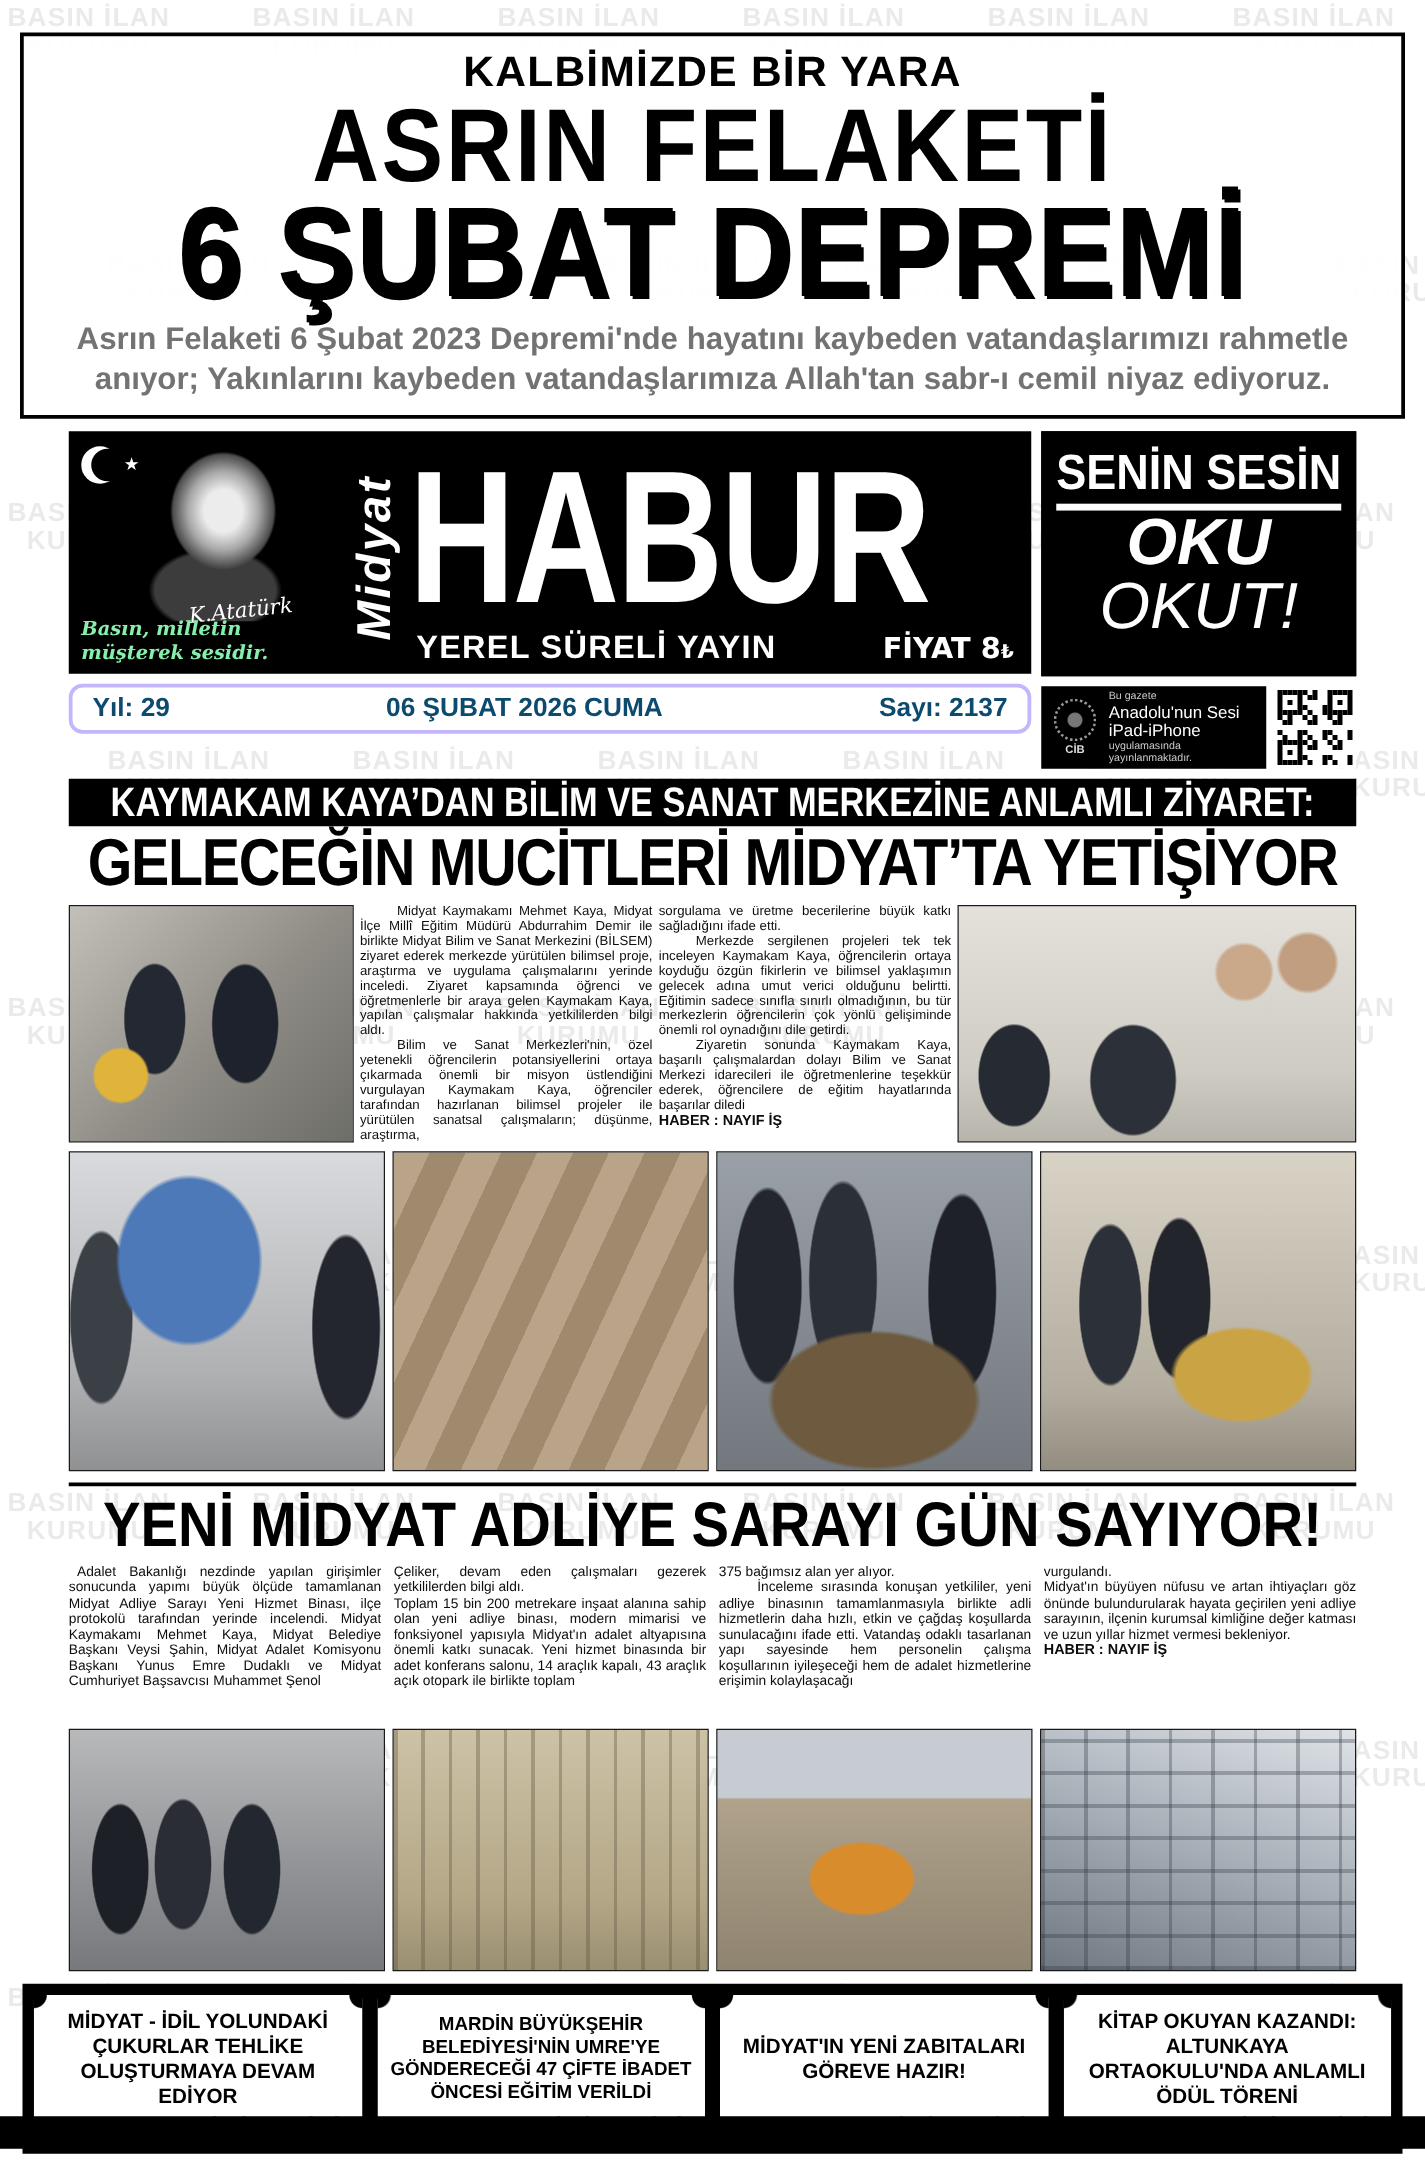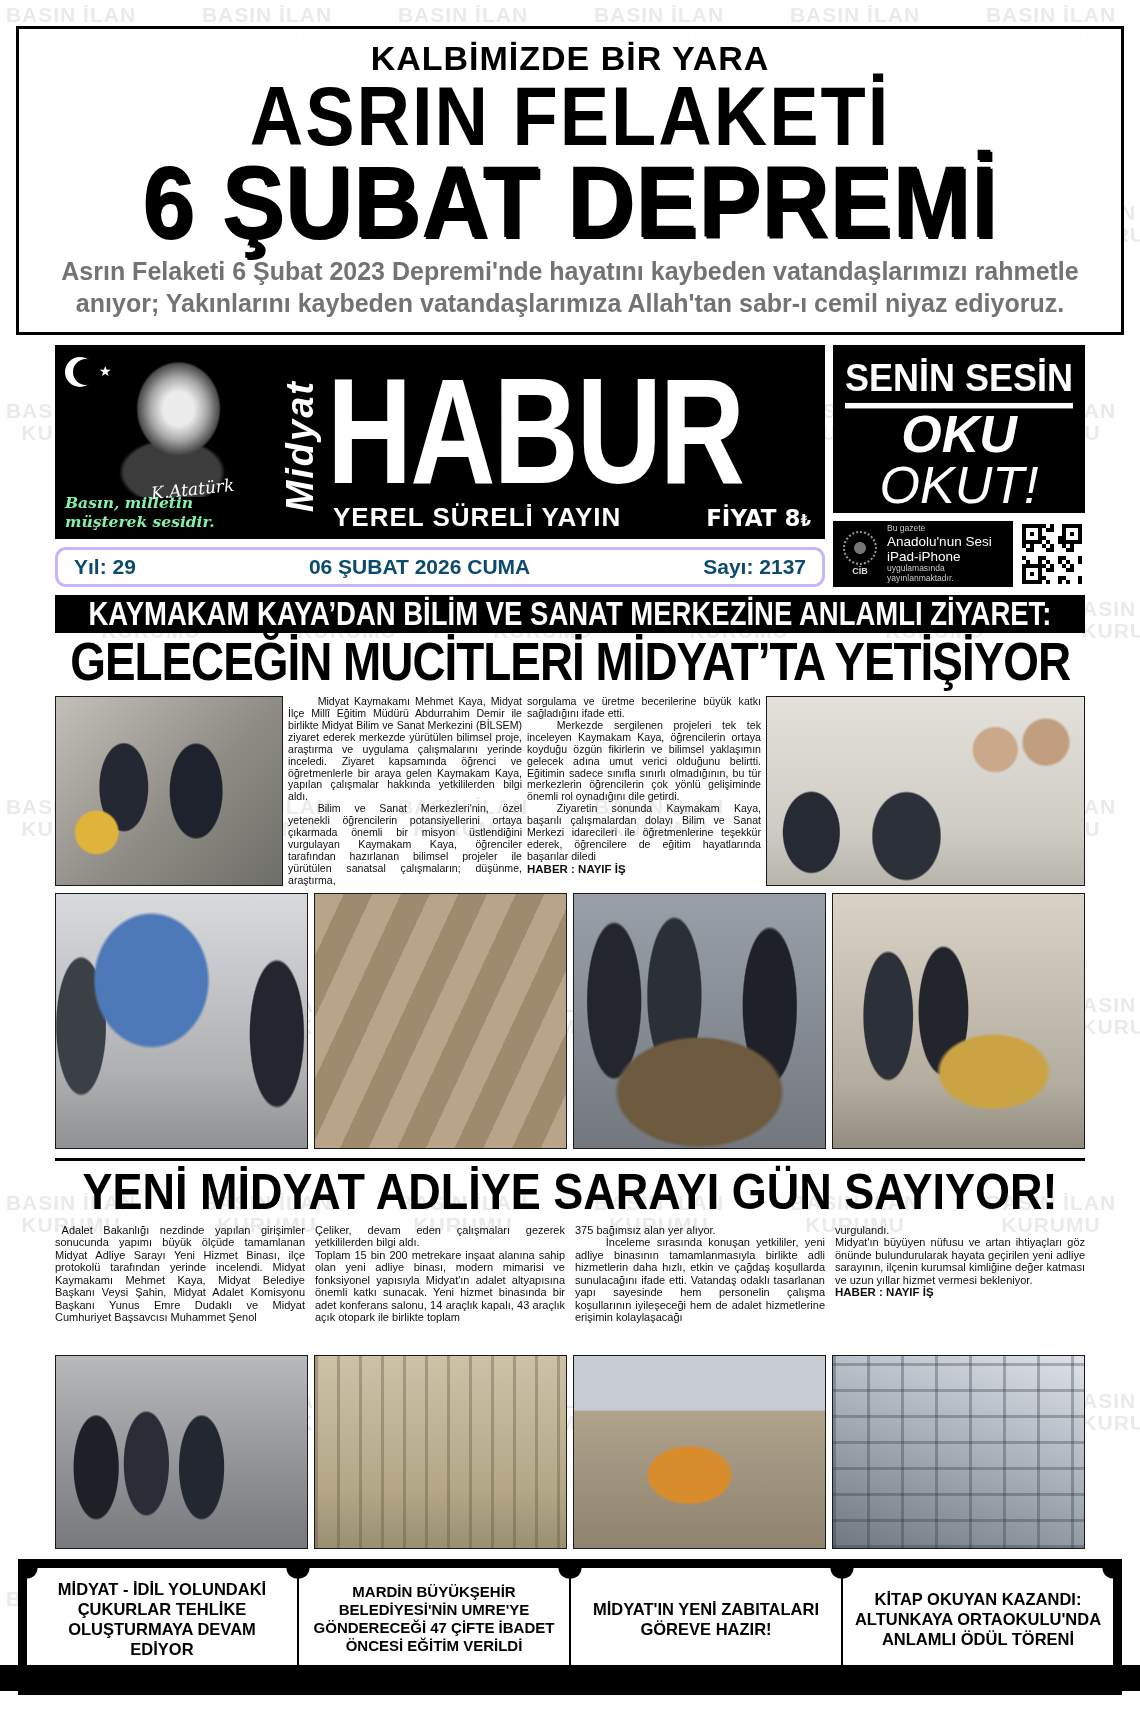--- a/index.html
+++ b/index.html
@@ -50,21 +50,21 @@
                  padding:0 14px 6px 6px; }
   .yerel { font-weight:bold; font-size:26px; letter-spacing:1px; }
   .price { font-weight:bold; font-size:23px; font-family:"DejaVu Sans", sans-serif; }
   .price small { font-size:15px; }
 
   .info-bar { margin-top:8px; height:40px; border:3px solid #c4b5fd; border-radius:11px; background:#fff;
               display:flex; justify-content:space-between; align-items:center; padding:0 16px;
               font-weight:bold; font-size:21px; color:#0c4a6e; }
 
   .mast-right { display:flex; flex-direction:column; gap:8px; }
-  .promo { background:#000; color:#fff; height:168px; text-align:center; padding-top:10px; border:2px solid #000; }
+  .promo { background:#000; color:#fff; height:196px; text-align:center; padding-top:10px; border:2px solid #000; }
   .promo-l1 { display:inline-block; font-weight:bold; font-size:36px; border-bottom:5px solid #fff;
               padding-bottom:2px; letter-spacing:0px; transform:scaleY(1.1); }
   .promo-l2 { font-weight:bold; font-style:italic; font-size:52px; line-height:.95; margin-top:4px; }
   .promo-l3 { font-weight:normal; font-style:italic; font-size:52px; line-height:1.0; }
   .app-row { display:flex; gap:6px; height:66px; }
   .app-box { flex:1; background:#000; color:#fff; display:flex; align-items:center; gap:8px; padding:4px 8px; }
   .cib { width:38px; flex:none; text-align:center; }
   .cib-ring { width:34px; height:34px; border-radius:50%; border:2px dotted #999; margin:0 auto;
               background:radial-gradient(circle at 50% 50%, #777 0 26%, transparent 30%); }
   .cib-label { font-size:9px; font-weight:bold; color:#ddd; margin-top:1px; }
@@ -135,21 +135,21 @@
                 linear-gradient(200deg, #dfe3e8, #9aa3ac 60%, #6f7880); }
 
   
   .headline2 { border-top:3px solid #000; margin-top:9px; padding-top:5px; text-align:center; }
   .headline2 span { font-weight:bold; font-size:45px; color:#000; display:inline-block;
                     transform:scale(1.0,1.12); white-space:nowrap; letter-spacing:0px; }
   .art2-row { display:flex; gap:10px; margin-top:6px; height:124px; }
   .art2-row .art-col { flex:1; font-size:11px; line-height:1.14; }
 
   
-  .teaser-band { margin:10px 18px 0 18px; background:#000; padding:9px; display:flex; gap:2px; height:136px; }
+  .teaser-band { margin:10px 18px 0 18px; background:#000; padding:9px; display:flex; gap:12px; height:136px; }
   .teaser { flex:1; border-radius:4px; padding:10px 10px 6px 10px; display:flex; flex-direction:column;
             background:
               radial-gradient(circle at 0 0, #000 0 10px, transparent 11px),
               radial-gradient(circle at 100% 0, #000 0 10px, transparent 11px),
               radial-gradient(circle at 0 100%, #000 0 10px, transparent 11px),
               radial-gradient(circle at 100% 100%, #000 0 10px, transparent 11px),
               #fff; }
   .teaser-title { font-weight:bold; font-size:16.5px; line-height:1.22; text-align:center; color:#000;
                   display:flex; align-items:center; justify-content:center; flex:1; }
   .teaser:nth-child(2) .teaser-title { font-size:15px; }

